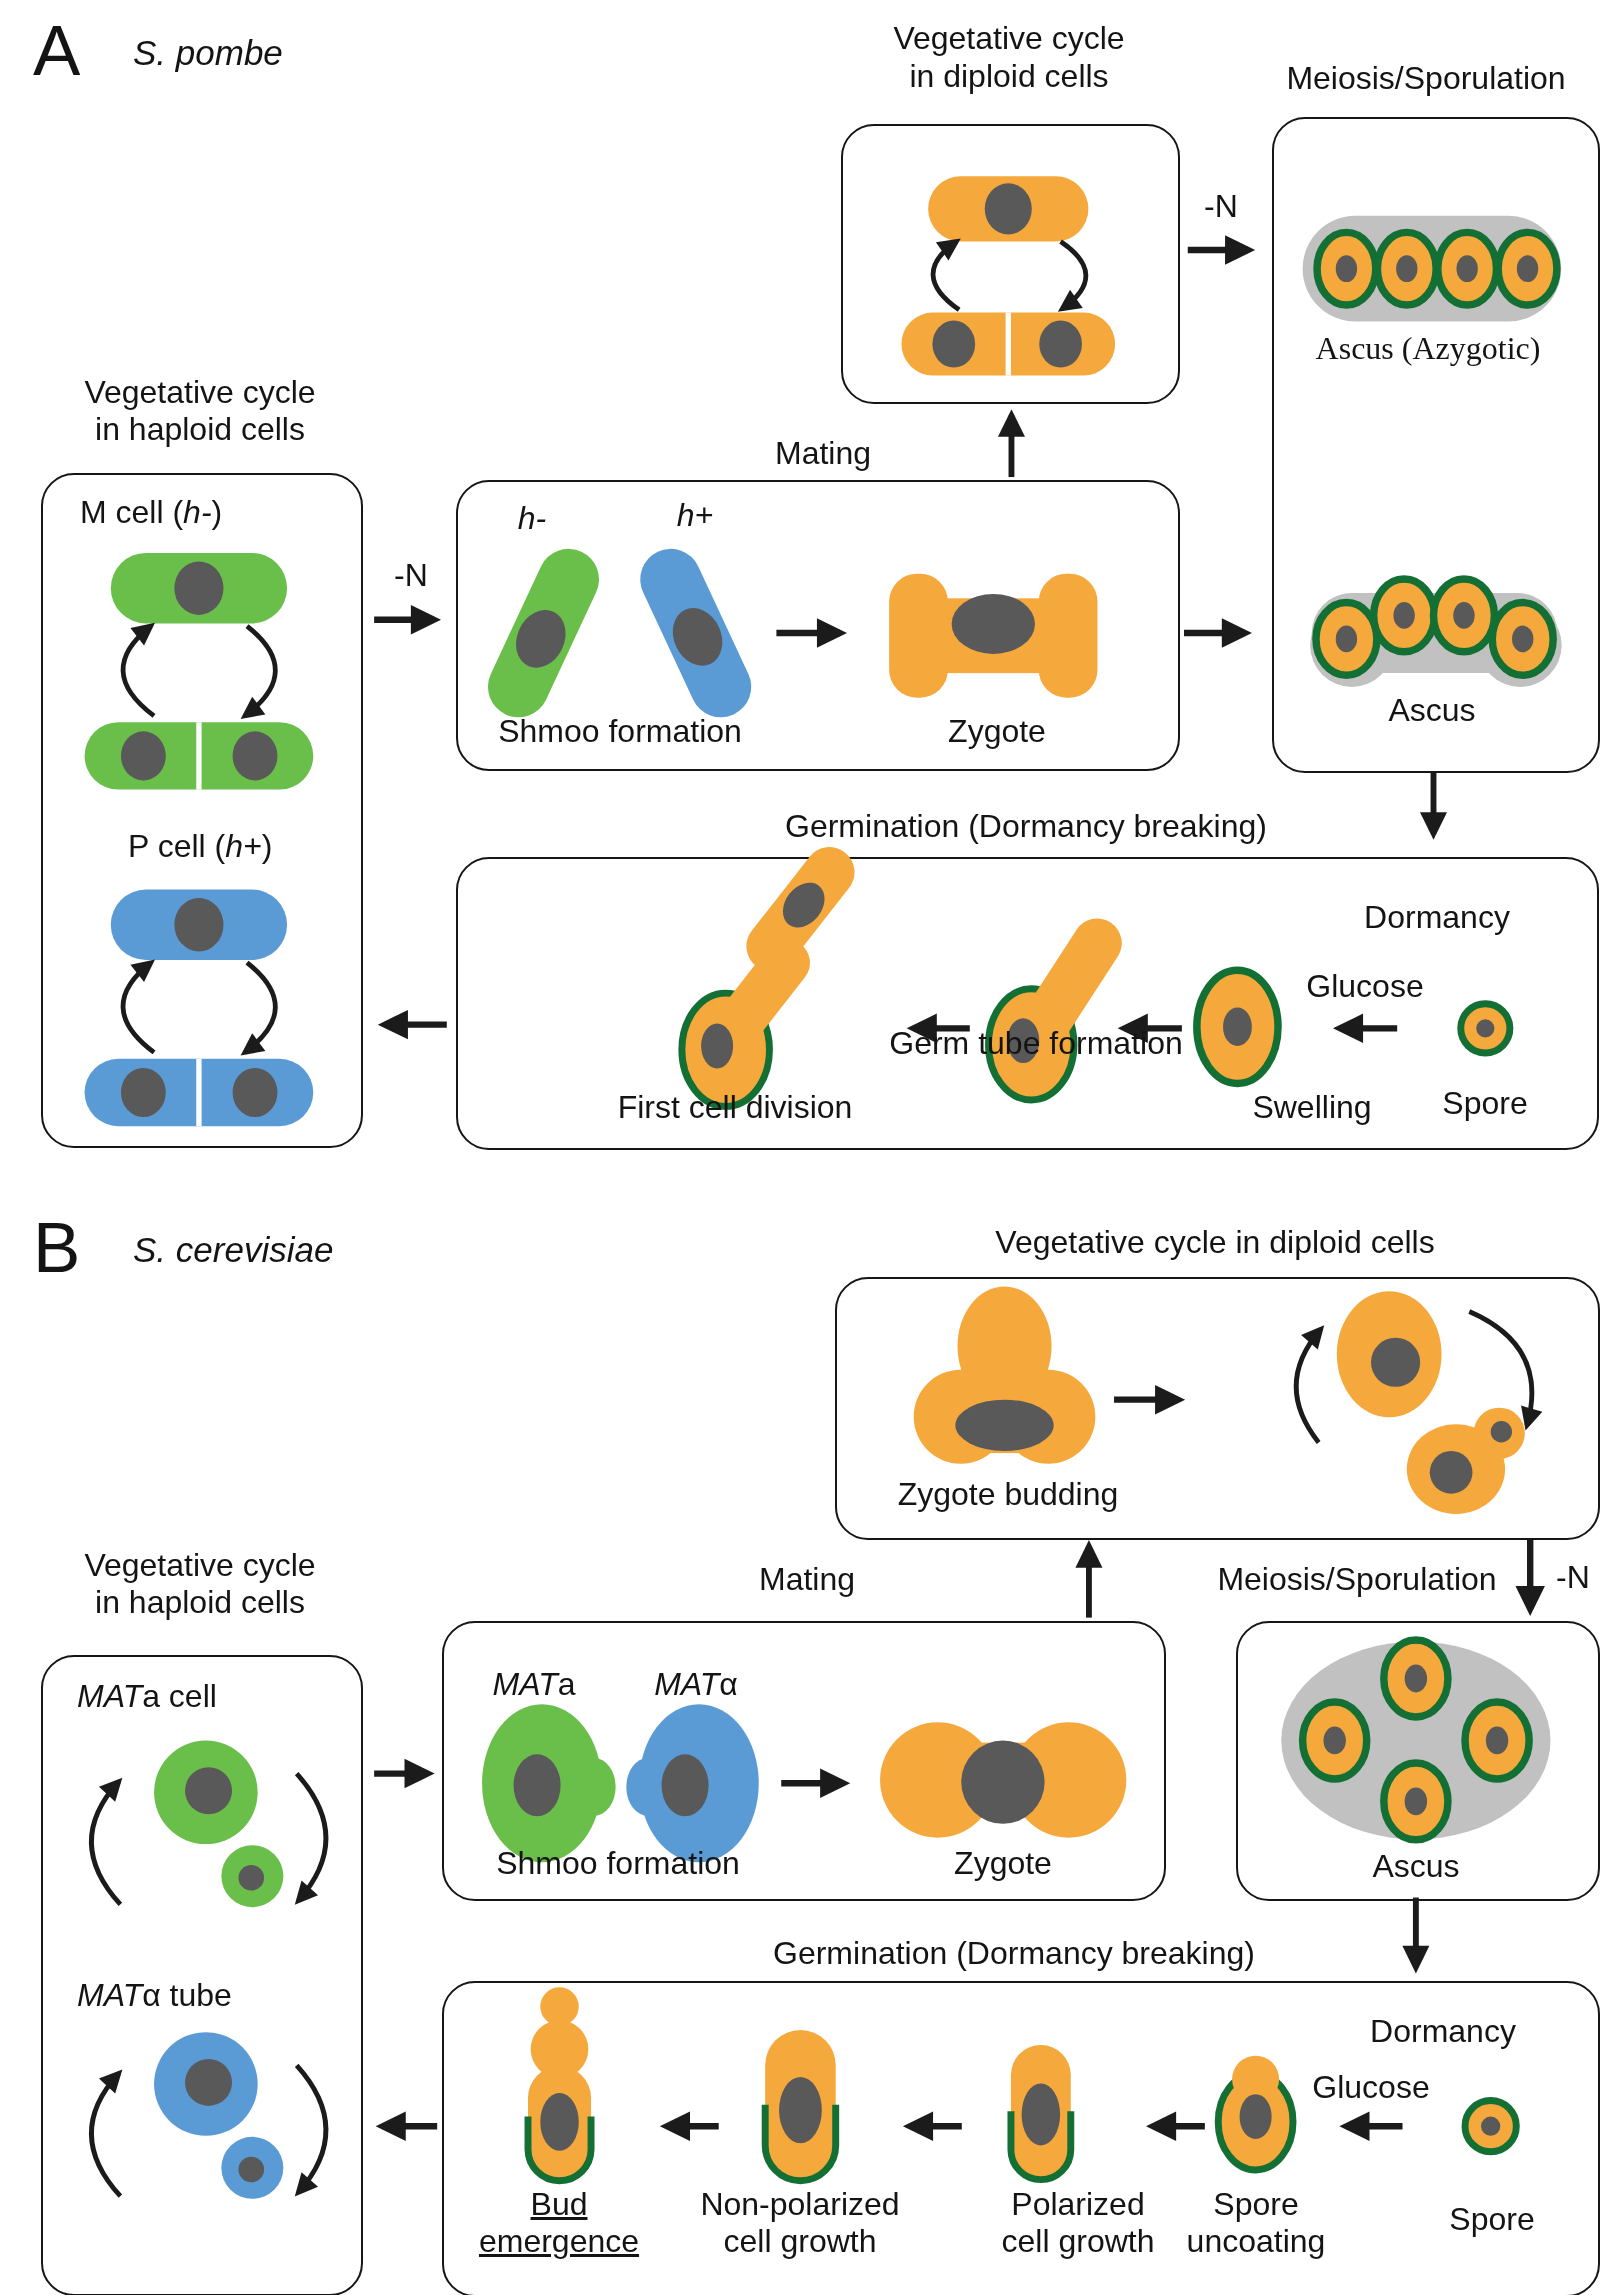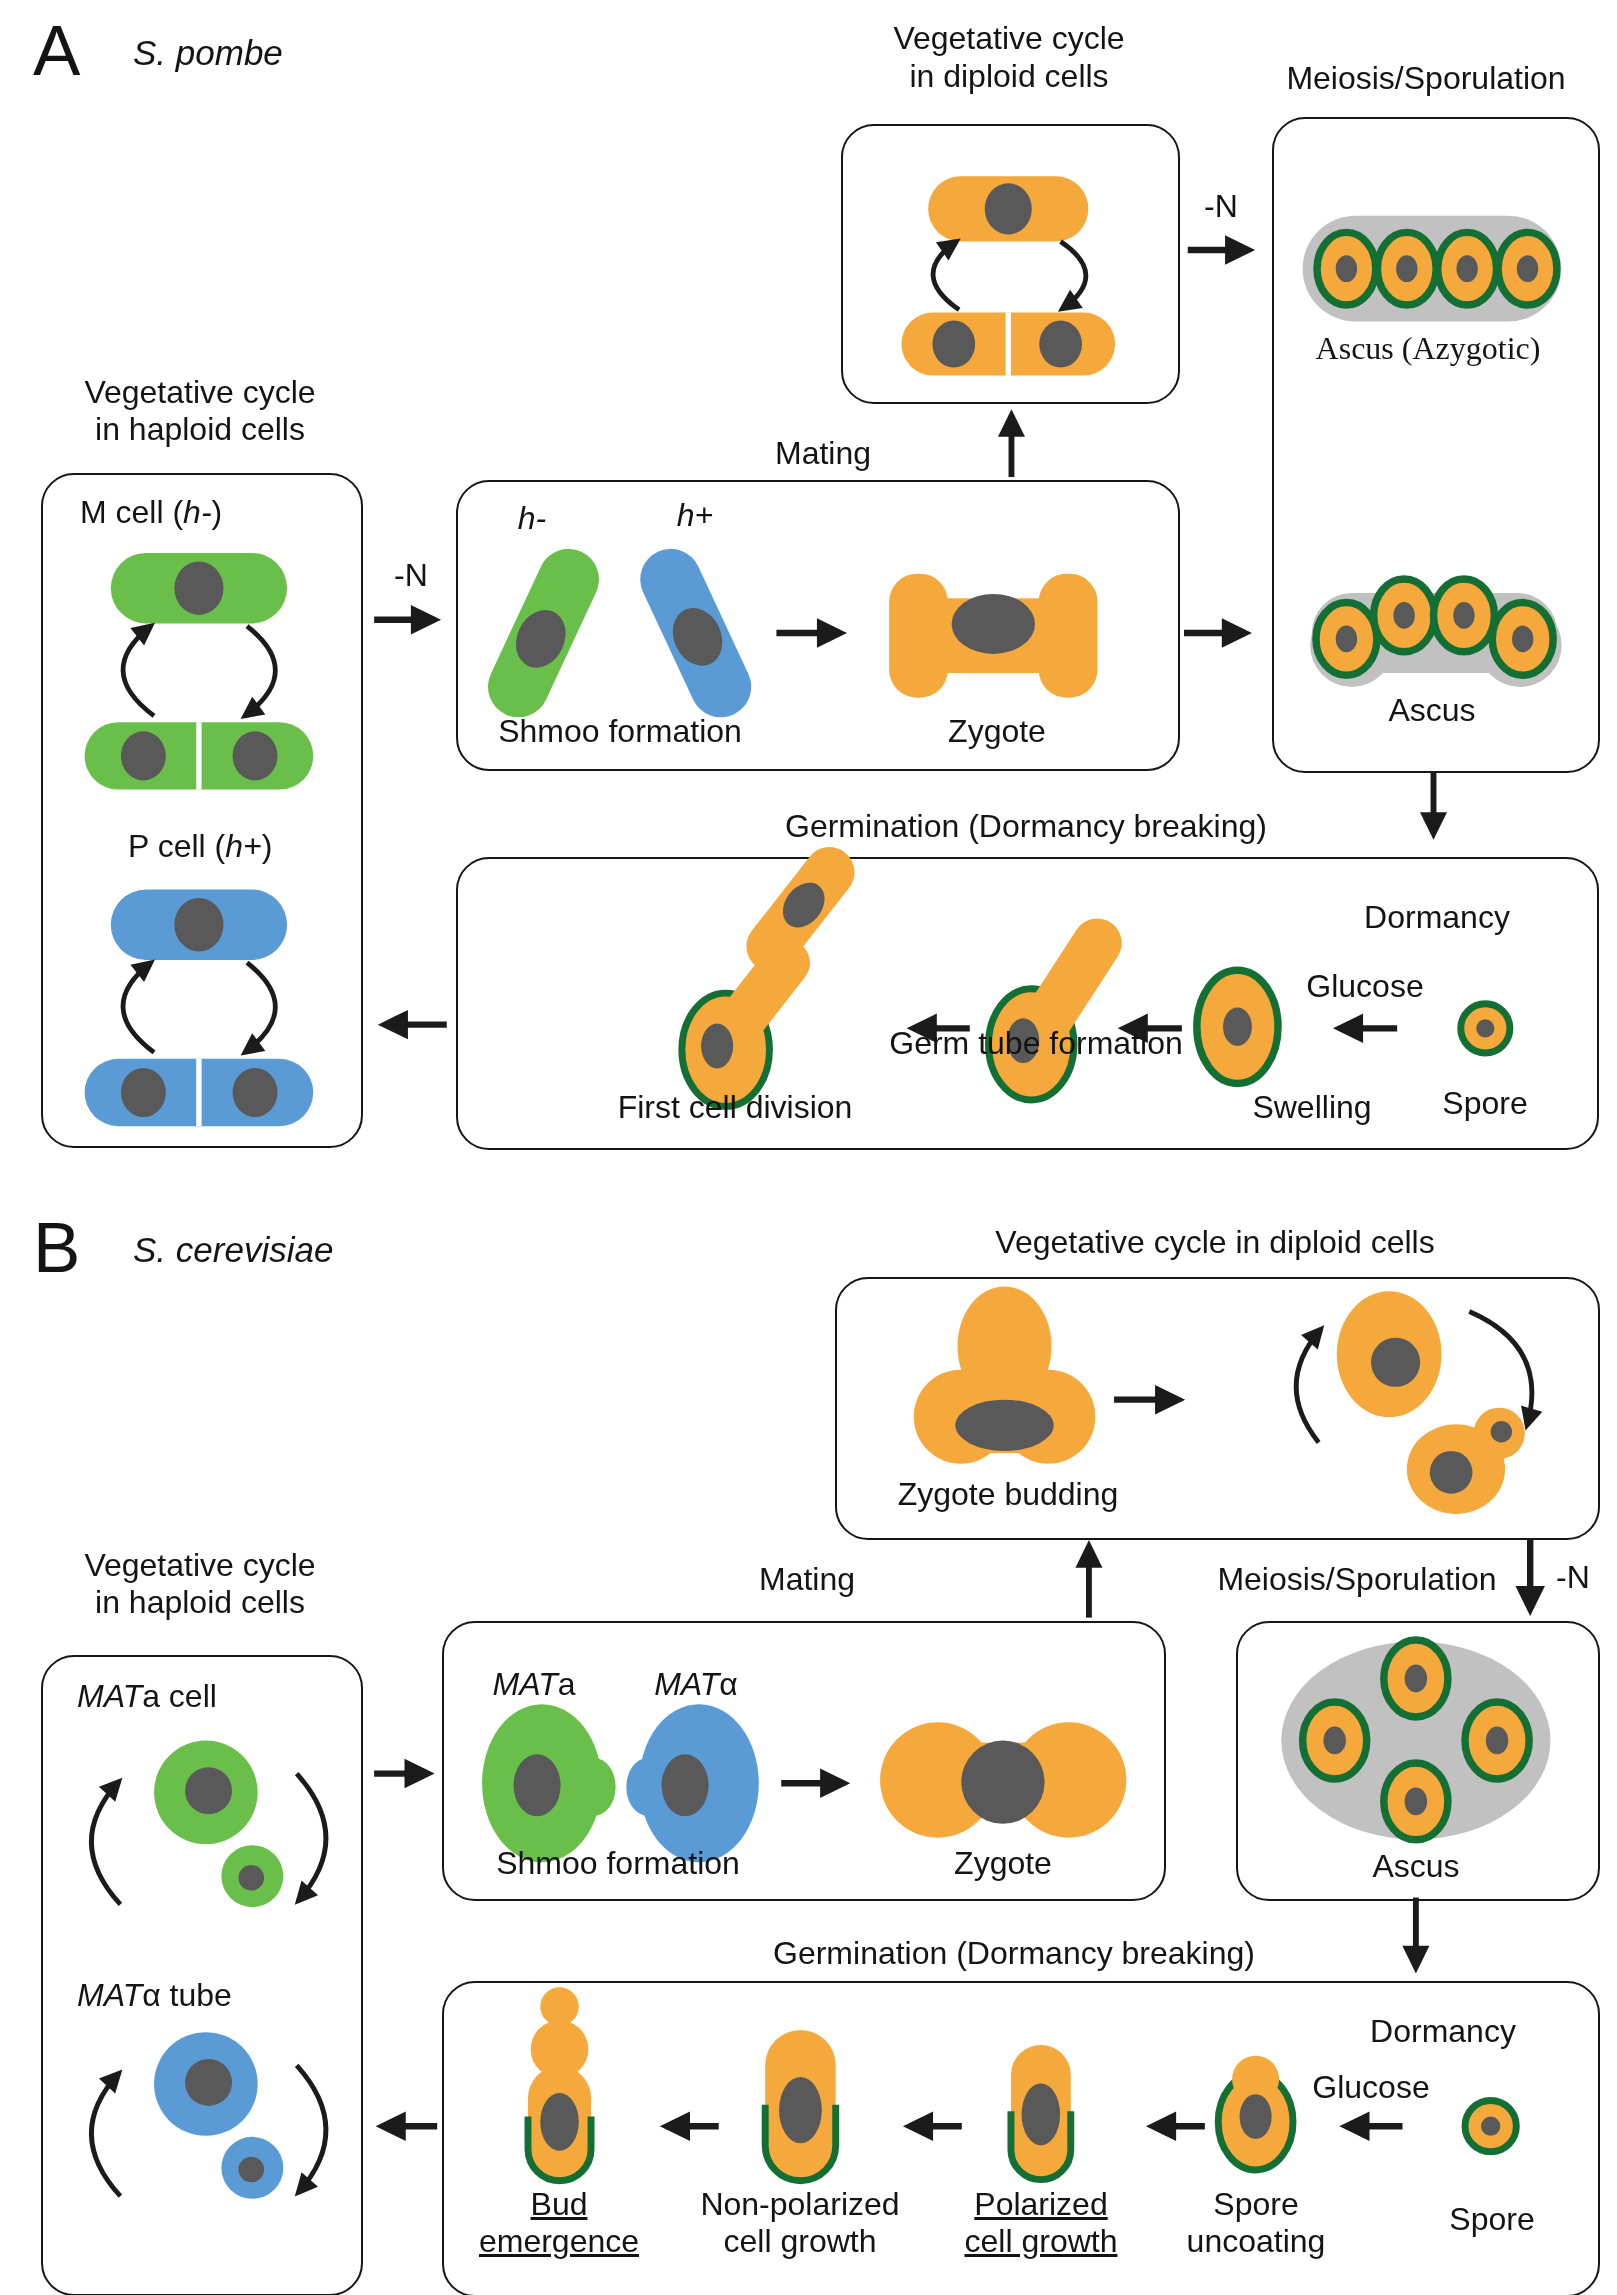--- a/index.html
+++ b/index.html
@@ -355,21 +355,21 @@
 <div class="label c" style="left:1492px;top:2201px;">Spore</div>
 
 <div class="label c" style="left:559px;top:2186px;text-decoration:underline;">
   <div>Bud</div>
   <div>emergence</div>
 </div>
 <div class="label c" style="left:800px;top:2186px;">
   <div>Non-polarized</div>
   <div>cell growth</div>
 </div>
-<div class="label c" style="left:1041px;top:2186px;text-decoration:underline;">
+<div class="label c" style="left:1078px;top:2186px;">
   <div>Polarized</div>
   <div>cell growth</div>
 </div>
 <div class="label c" style="left:1256px;top:2186px;">
   <div>Spore</div>
   <div>uncoating</div>
 </div>
 
 
 </body></html>

